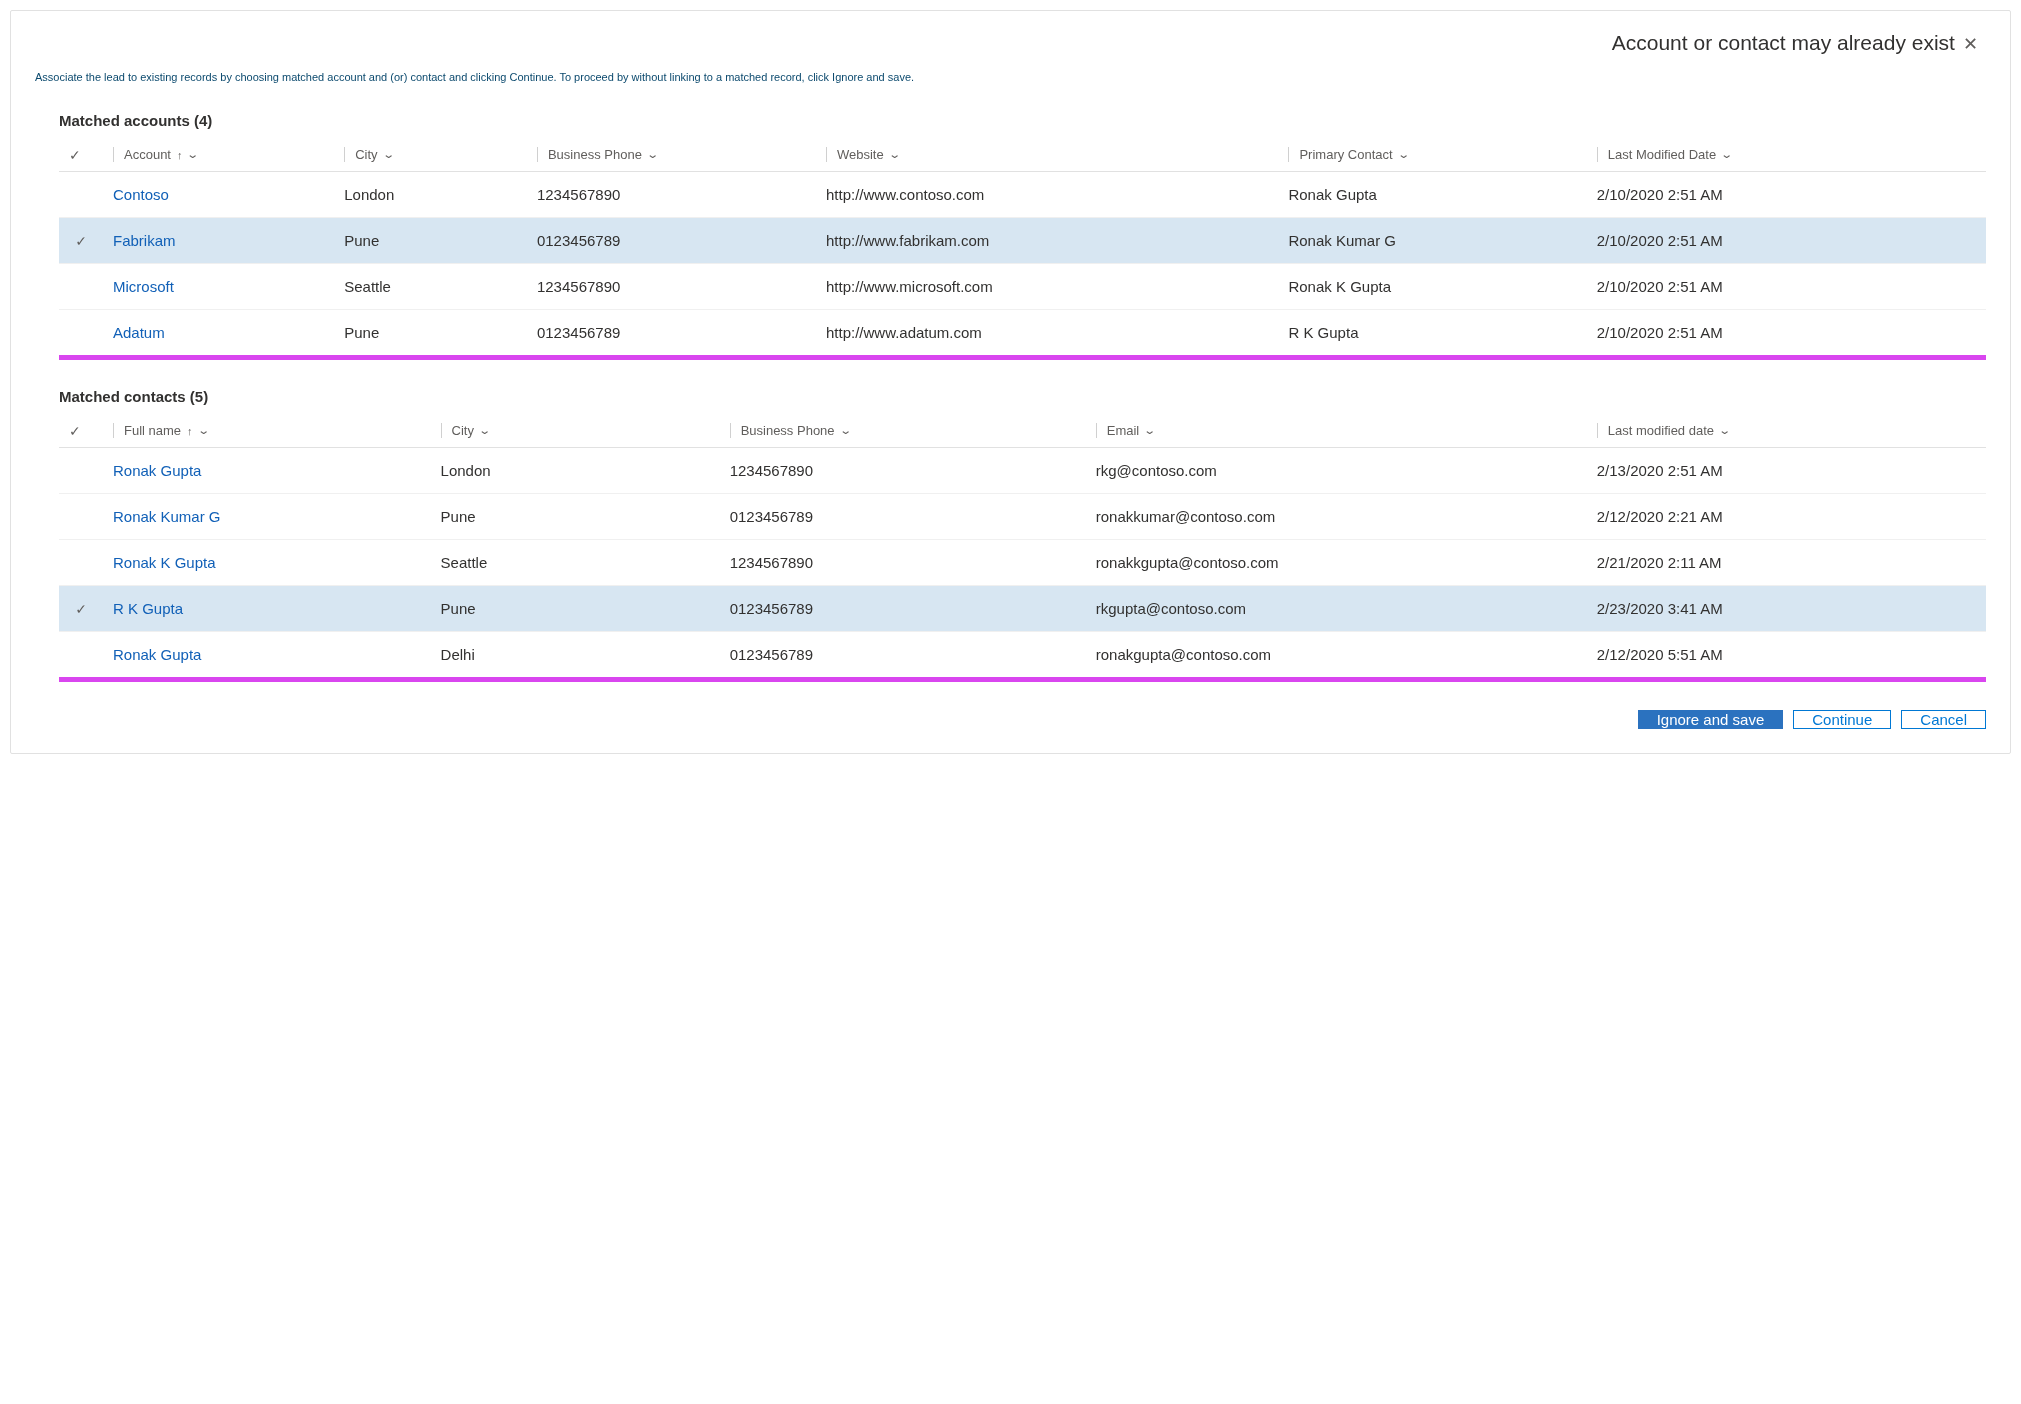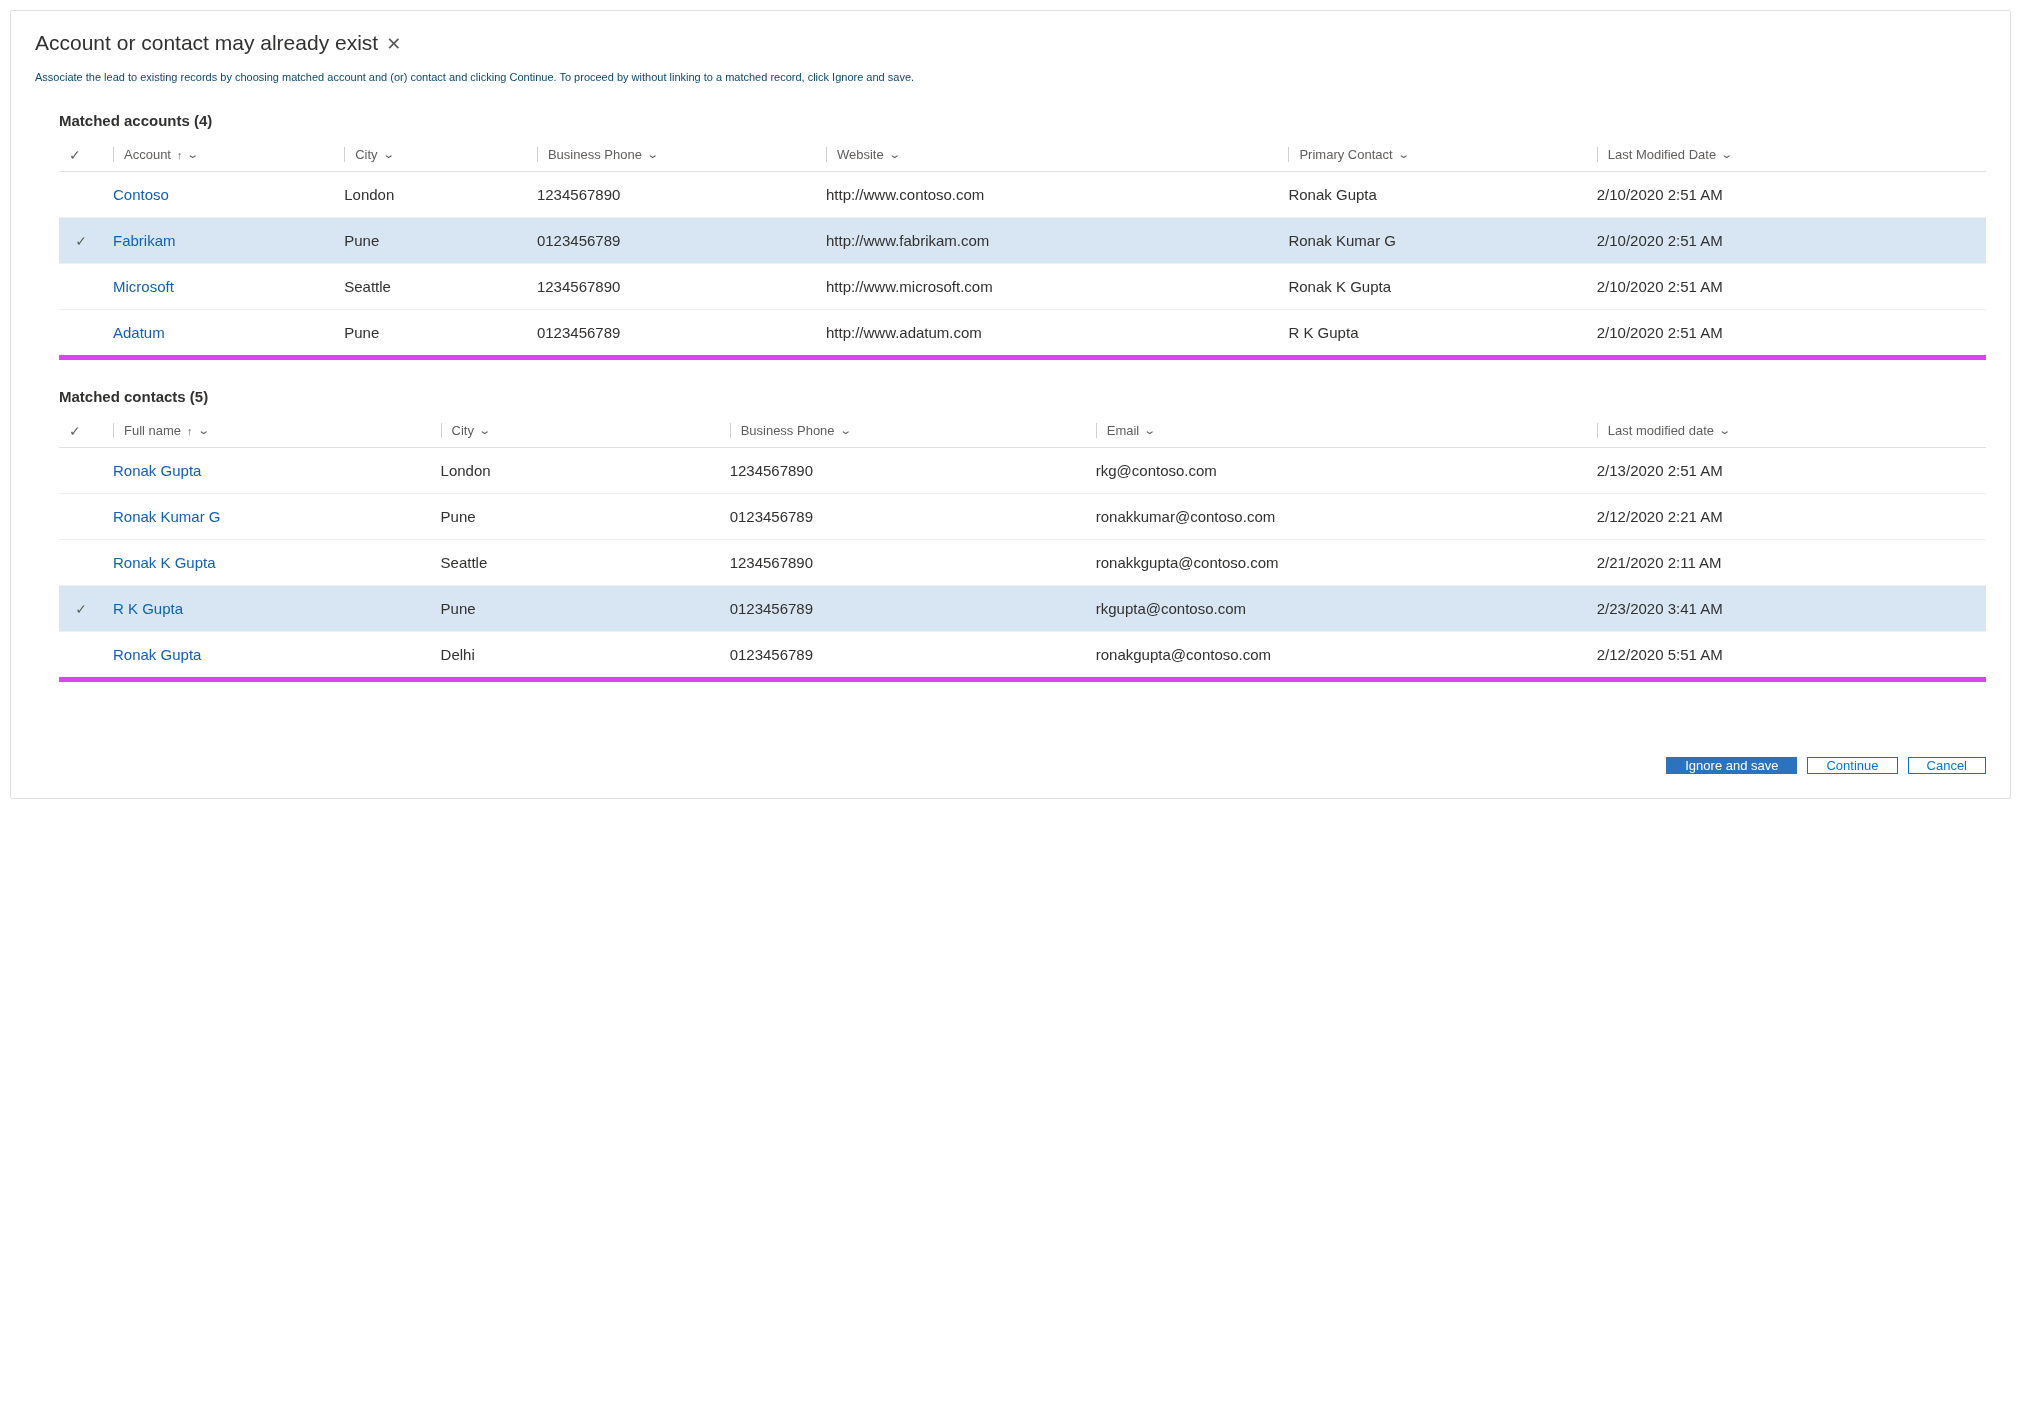--- a/index.html
+++ b/index.html
@@ -11,21 +11,21 @@
     padding: 10px;
   }
   .dialog {
     border: 1px solid #e1e1e1;
     border-radius: 2px;
     padding: 20px 24px 24px 24px;
     position: relative;
   }
   .dialog-header {
     display: flex;
-    justify-content: flex-start;
+    justify-content: flex-end;
     align-items: flex-start;
   }
   .dialog-title {
     font-size: 21px;
     font-weight: 400;
     color: #323130;
     margin: 0 0 14px 0;
   }
   .close-btn {
     background: none;
@@ -108,28 +108,27 @@
     font-size: 14px;
     color: #605e5c;
   }
   .footer {
     display: flex;
     justify-content: flex-end;
     gap: 10px;
     margin-top: 8px;
   }
   .btn {
-    font-size: 13px;
+    font-size: 15px;
     padding: 0 18px;
     border: 1px solid #0078d4;
     background: #fff;
     color: #0078d4;
     cursor: pointer;
     font-family: inherit;
-    margin-top: 47px;
   }
   .btn.primary {
     background: #2b72bf;
     border-color: #2b72bf;
     color: #fff;
   }
 </style>
 </head>
 <body>
 

